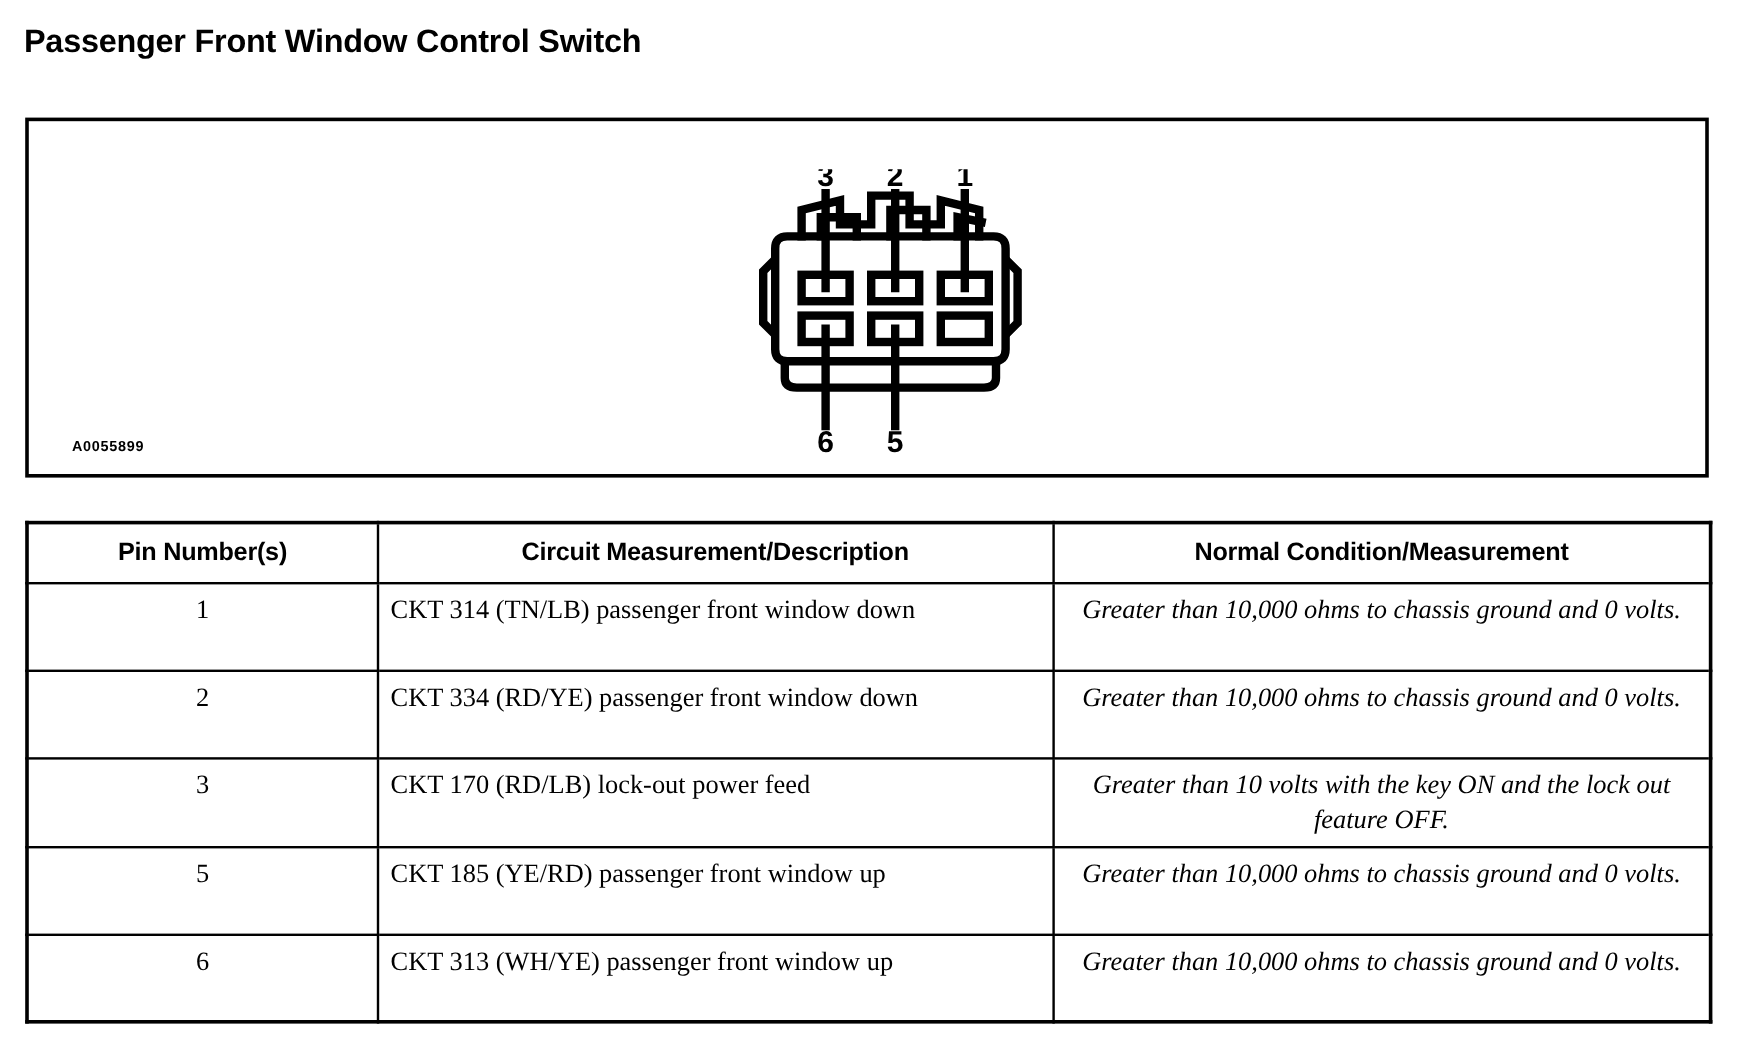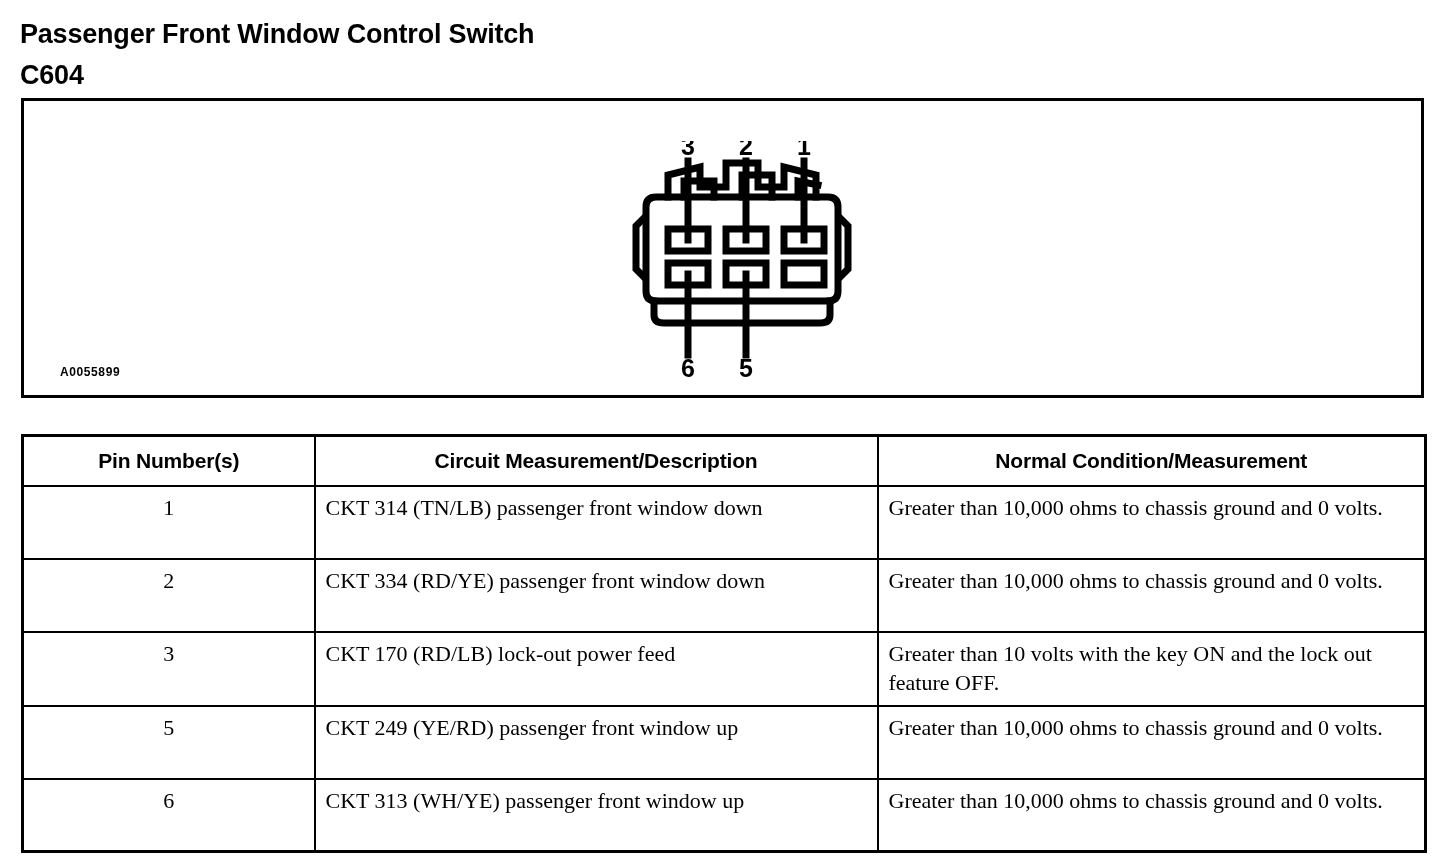--- a/index.html
+++ b/index.html
@@ -104,33 +104,33 @@
     line-height: 29px;
     height: 73px;
   }
   td.cell-pin {
     text-align: center;
   }
   td.cell-desc {
     text-align: left;
   }
   td.cell-cond {
-    text-align: left;
+    text-align: center;
+    font-style: italic;
   }
   
   .pin-table {
     border: 3px solid #000;
   }
 </style>
 </head>
 <body>
 
 <div class="title-block">
   <div class="title-line">Passenger Front Window Control Switch</div>
-  <div class="title-line">C604</div>
 </div>
 
 <div class="diagram-box">
 
   <div class="connector-wrap">
     <svg width="240" height="240" viewBox="0 0 240 240" xmlns="http://www.w3.org/2000/svg">
       <g fill="none" stroke="#000" stroke-width="7" stroke-linecap="square" stroke-linejoin="miter">
 
         <path d="M 22 77 L 14 85 L 14 128 L 22 136"></path>
         <path d="M 218 77 L 226 85 L 226 128 L 218 136"></path>
@@ -206,21 +206,21 @@
       <td class="cell-desc">CKT 334 (RD/YE) passenger front window down</td>
       <td class="cell-cond">Greater than 10,000 ohms to chassis ground and 0 volts.</td>
     </tr>
     <tr>
       <td class="cell-pin">3</td>
       <td class="cell-desc">CKT 170 (RD/LB) lock-out power feed</td>
       <td class="cell-cond">Greater than 10 volts with the key ON and the lock out feature OFF.</td>
     </tr>
     <tr>
       <td class="cell-pin">5</td>
-      <td class="cell-desc">CKT 249 (YE/RD) passenger front window up</td>
+      <td class="cell-desc">CKT 185 (YE/RD) passenger front window up</td>
       <td class="cell-cond">Greater than 10,000 ohms to chassis ground and 0 volts.</td>
     </tr>
     <tr>
       <td class="cell-pin">6</td>
       <td class="cell-desc">CKT 313 (WH/YE) passenger front window up</td>
       <td class="cell-cond">Greater than 10,000 ohms to chassis ground and 0 volts.</td>
     </tr>
   </tbody>
 </table>
 

